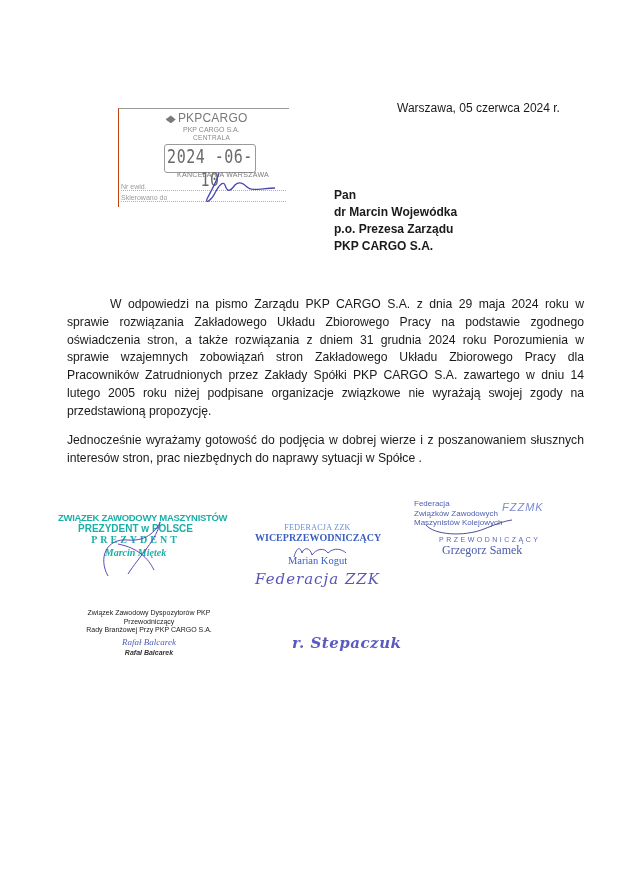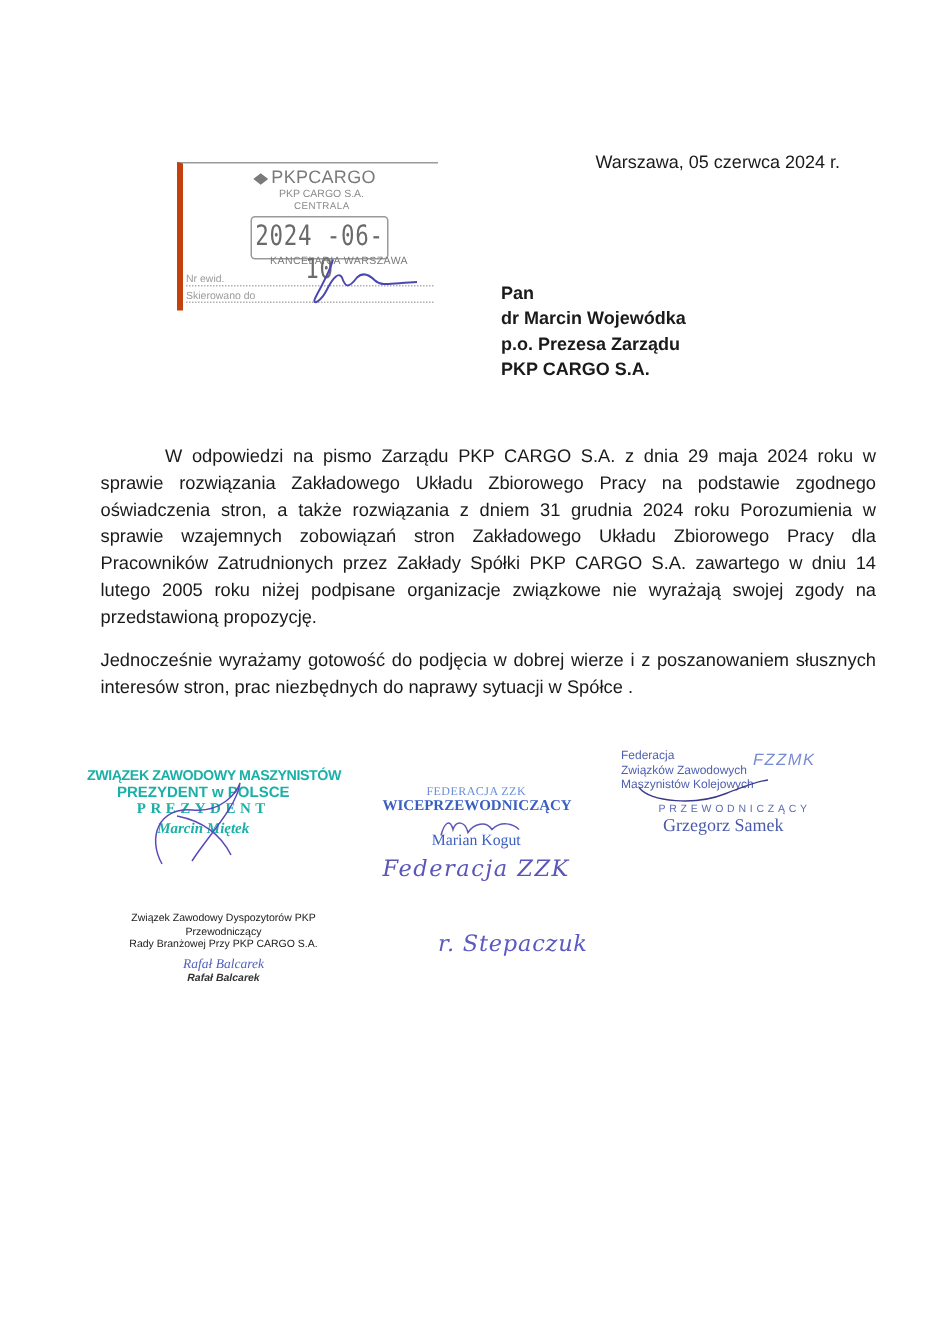--- a/index.html
+++ b/index.html
@@ -1,20 +1,20 @@
 <!DOCTYPE html>
 <html><head>
   <meta charset="utf-8">
   <style>
     html, body { margin: 0; padding: 0; background: #ffffff; }
     body { width: 624px; height: 886px; position: relative; overflow: hidden;
            font-family: "Liberation Sans", sans-serif; color: #1a1a1a; }
 
     .stamp { position: absolute; left: 118px; top: 108px; width: 170px; height: 98px;
-             border-left: 4px solid #c2410c; border-top: 1px solid #9a9a9a; color: #8a8a8a; }
+             border-left: 1px solid #c2410c; border-top: 1px solid #9a9a9a; color: #8a8a8a; }
     .stamp-logo { position: absolute; left: 48px; top: 2px; font-size: 12px; letter-spacing: 0.2px; color: #7a7a7a; white-space: nowrap; }
     .stamp-logo .arrow { display: inline-block; font-size: 10px; margin-right: 3px; transform: scaleX(1.3); }
     .stamp-company { position: absolute; left: 64px; top: 17px; font-size: 7px; color: #8a8a8a; }
     .stamp-dept { position: absolute; left: 74px; top: 25px; font-size: 6.5px; color: #8a8a8a; letter-spacing: 0.3px; }
     .stamp-datebox { position: absolute; left: 45px; top: 35px; width: 90px; height: 27px;
                      border: 1px solid #9a9a9a; border-radius: 3px; }
     .stamp-date { position: absolute; left: 0; right: 0; top: 5px; text-align: center; font-size: 15px; color: #6a6a6a;
                   font-family: "DejaVu Sans Mono", monospace; transform: scaleY(1.25); letter-spacing: 0.5px; }
     .stamp-office { position: absolute; left: 58px; top: 62px; font-size: 7px; color: #7a7a7a; letter-spacing: 0.3px; }
     .stamp-field { position: absolute; left: 2px; font-size: 7px; color: #9a9a9a; width: 165px;
@@ -47,21 +47,21 @@
     .sig3 { left: 414px; top: 499px; width: 150px; color: #4a5aa8; }
     .sig3 .org { font-size: 8px; line-height: 9.5px; color: #5060b0; }
     .sig3 .title { font-size: 7px; letter-spacing: 2.5px; margin-top: 8px; margin-left: 25px; color: #5a6ab5; }
     .sig3 .name { font-size: 12px; font-family: "Liberation Serif", serif; margin-left: 28px; color: #4a5aa8; }
     .sig3 .logo { position: absolute; left: 88px; top: 2px; font-size: 11px; color: #7a8ad0; font-style: italic; letter-spacing: 1px; }
 
     .sig4 { left: 74px; top: 609px; width: 150px; text-align: center; color: #1a1a1a; font-size: 7px; line-height: 8.5px; }
     .sig4 .hand { color: #5060b8; font-style: italic; font-size: 9px; margin-top: 3px; font-family: "Liberation Serif", serif; }
     .sig4 .name { font-style: italic; font-weight: bold; font-size: 7px; margin-top: 3px; color: #333; }
 
-    .sig5 { left: 292px; top: 620px; color: #5a5ac0; font-style: italic; font-size: 15px; font-family: "DejaVu Serif", serif; letter-spacing: 0.5px; }
+    .sig5 { left: 292px; top: 634px; color: #5a5ac0; font-style: italic; font-size: 15px; font-family: "DejaVu Serif", serif; letter-spacing: 0.5px; font-weight: bold; }
   </style>
 </head>
 <body>
 
 <div>
 
   <div class="stamp">
     <div class="stamp-logo">
       <span class="arrow">◆</span><span>PKPCARGO</span>
     </div>

